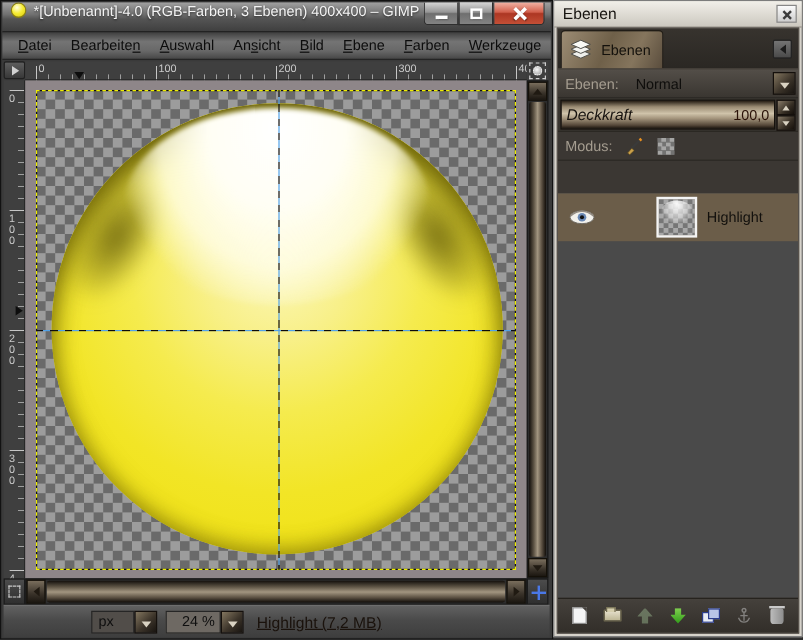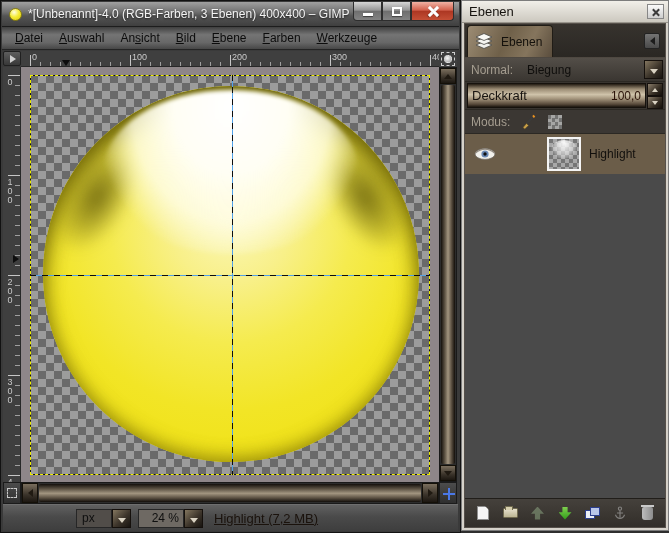--- a/index.html
+++ b/index.html
@@ -5,21 +5,21 @@
   * { margin:0; padding:0; box-sizing:border-box; }
   body { background:#222; font-family:"Liberation Sans", sans-serif; }
   .screen { position:relative; width:669px; height:533px; background:#2e2e2e; overflow:hidden; }
 
   
   .main-window { position:absolute; left:0; top:0; width:461px; height:533px;
     background:#3a3a3a; border:1px solid #121212; }
 
   .titlebar { position:absolute; left:1px; top:1px; right:1px; height:25px;
     background:linear-gradient(180deg,#a0a0a0 0%,#707070 42%,#545454 58%,#3f3f3f 100%);
-    display:flex; align-items:center; border-bottom:1px solid #1d1d1d; }
+    display:flex; border-bottom:1px solid #1d1d1d; }
   .win-icon { width:13px; height:13px; border-radius:50%; margin:0 6px 0 7px;
     background:radial-gradient(circle at 38% 30%, #fffde2 0%, #f5eb33 48%, #d7c80e 100%);
     border:1px solid #8a7f10; flex:0 0 auto; }
   .win-title { font-size:12px; color:#f4f4f4; text-shadow:0 1px 2px rgba(0,0,0,.65);
     white-space:nowrap; overflow:hidden; }
   .win-controls { position:absolute; right:5px; top:0; display:flex; }
   .win-btn { width:29px; height:19px; border:1px solid #2e2e2e; border-top:none; position:relative;
     background:linear-gradient(180deg,#d6d6d6 0%,#969696 45%,#6f6f6f 52%,#838383 100%); }
   .win-btn.min { border-radius:0 0 0 4px; }
   .win-btn.close { width:43px; border-radius:0 0 4px 0;
@@ -181,37 +181,37 @@
   .mode-row { height:24px; flex:0 0 auto; position:relative; display:flex; align-items:center;
     background:linear-gradient(180deg,#534e48,#3a3631); border-bottom:1px solid #2b2823; }
   .mode-label { font-size:12px; color:#a59d90; margin-left:6px; }
   .mode-value { font-size:12px; color:#0f0e0c; margin-left:14px; }
   .mode-btn { position:absolute; right:2px; top:2px; }
 
   .opacity-row { height:28px; flex:0 0 auto; position:relative; background:#38342f; border-bottom:1px solid #2b2823; }
   .opacity-slider { position:absolute; left:2px; top:1px; bottom:1px; right:19px;
     background:linear-gradient(180deg,#241c13 0%,#9b8c74 22%,#cfc3aa 46%,#a3947c 64%,#57493a 88%,#1d1710 100%);
     border:1px solid #16120d; display:flex; align-items:center; justify-content:space-between; }
-  .opacity-label { font-size:13px; color:#181410; margin-left:4px; }
+  .opacity-label { font-size:13px; color:#181410; margin-left:4px;font-style:italic; }
   .opacity-value { font-size:12px; color:#2a1208; margin-right:4px; }
   .spin-col { position:absolute; right:2px; top:1px; width:16px; height:26px; display:flex; flex-direction:column; }
   .spin-btn { flex:1; position:relative; border:1px solid #15100c;
     background:linear-gradient(135deg,#8a7d6a 0%,#352d23 60%,#140f0a 100%); }
   .spin-btn::after { content:""; position:absolute; left:4px; }
   .spin-up::after { top:4px; border-left:3px solid transparent; border-right:3px solid transparent; border-bottom:4px solid #d9d2c2; }
   .spin-down::after { top:4px; border-left:3px solid transparent; border-right:3px solid transparent; border-top:4px solid #d9d2c2; }
 
   .lock-row { height:24px; flex:0 0 auto; display:flex; align-items:center;
     background:#3b3733; border-bottom:1px solid #2b2823; }
   .lock-label { font-size:12px; color:#a59d90; margin-left:6px; }
   .lock-brush { margin-left:10px; }
   .lock-alpha { width:14px; height:14px; margin-left:12px;
     background:repeating-conic-gradient(#b9b9b9 0% 25%, #7d7d7d 0% 50%) 0 0/7px 7px; opacity:.85; }
 
-  .layers-list { flex:1 1 auto; background:#4a4a4a; position:relative; overflow:hidden; }
+  .layers-list { flex:1 1 auto; background:#4a4a4a; position:relative; overflow:hidden;margin-top:27px; }
   .layer-row { height:40px; position:relative; }
   .layer-row.selected { background:#6b5d49; }
   .eye-btn { position:absolute; left:9px; top:13px; width:22px; height:14px; }
   .thumb { position:absolute; left:82px; top:3px; width:34px; height:34px;
     background:repeating-conic-gradient(#a8a8a8 0% 25%, #767676 0% 50%) 0 0/8px 8px;
     border:2px solid #0d0d0d; }
   .layer-row.selected .thumb { border-color:#f4f4f4; }
   .thumb-dome { position:absolute; left:6%; top:2%; width:88%; height:64%; border-radius:50%;
     background:radial-gradient(ellipse at 50% 18%, rgba(255,255,255,.95) 0%, rgba(230,230,230,.55) 52%, rgba(210,210,210,0) 78%); }
   .thumb-ring { position:absolute; inset:1px; border-radius:50%;
@@ -265,20 +265,21 @@
             <div class="glyph-close">
               <i></i>
               <i></i>
             </div>
           </div>
       </div>
     </div>
 
     <div class="menubar">
       <span class="menu-item"><u>D</u>atei</span>
+      <span class="menu-item">Bearbeite<u>n</u></span>
       <span class="menu-item"><u>A</u>uswahl</span>
       <span class="menu-item">An<u>s</u>icht</span>
       <span class="menu-item"><u>B</u>ild</span>
       <span class="menu-item"><u>E</u>bene</span>
       <span class="menu-item"><u>F</u>arben</span>
       <span class="menu-item"><u>W</u>erkzeuge</span>
 
     </div>
 
     <div class="corner-btn"></div>
@@ -380,22 +381,22 @@
             <path d="M4 13 L12 9.5 L20 13 L12 16.5 Z" fill="#efefeb" stroke="#4a4a46" stroke-width="0.8"></path>
             <path d="M4 9 L12 5.5 L20 9 L12 12.5 Z" fill="#f4f4f0" stroke="#4a4a46" stroke-width="0.8"></path>
             <path d="M4 5 L12 1.5 L20 5 L12 8.5 Z" fill="#fafaf6" stroke="#4a4a46" stroke-width="0.8"></path>
           </svg>
           <span class="tab-label">Ebenen</span>
         </div>
         <div class="tab-menu-btn"></div>
       </div>
 
       <div class="mode-row">
-        <span class="mode-label">Normal:</span>
-        <span class="mode-value">Biegung</span>
+        <span class="mode-label">Ebenen:</span>
+        <span class="mode-value">Normal</span>
         <div class="dd-btn mode-btn"></div>
       </div>
 
       <div class="opacity-row">
         <div class="opacity-slider">
           <span class="opacity-label">Deckkraft</span>
           <span class="opacity-value">100,0</span>
         </div>
         <div class="spin-col">
           <div class="spin-btn spin-up"></div>

